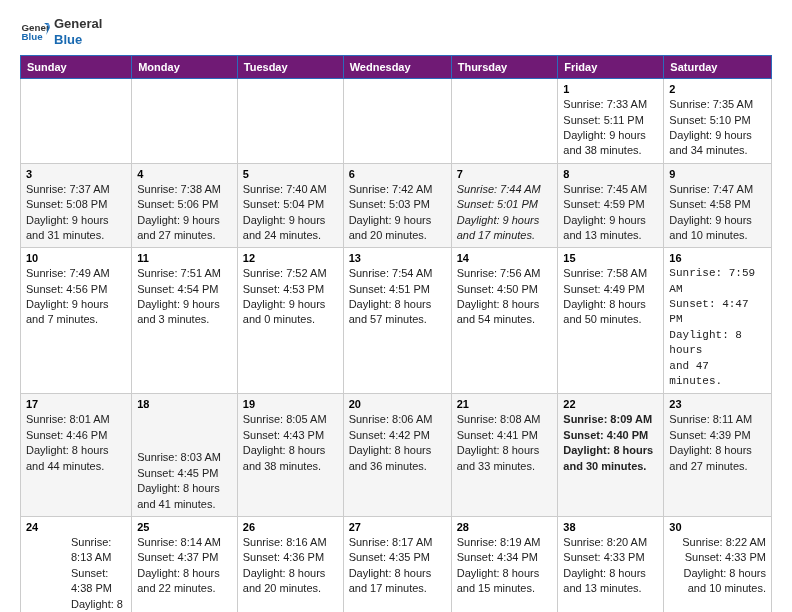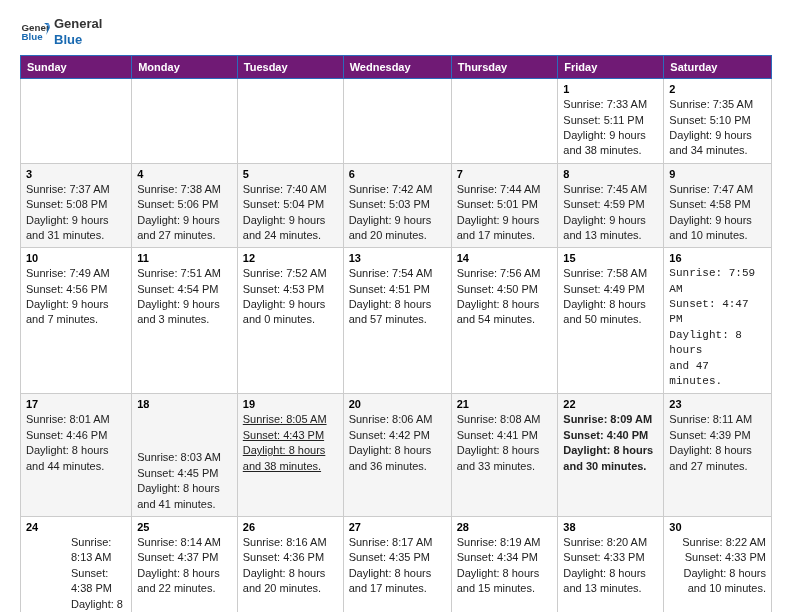--- a/index.html
+++ b/index.html
@@ -164,21 +164,21 @@
           </td>
           <td>
             <span class="day-num">6</span>
             <div class="day-info" style="white-space: pre-line;">Sunrise: 7:42 AM
 Sunset: 5:03 PM
 Daylight: 9 hours
 and 20 minutes.</div>
           </td>
           <td>
             <span class="day-num">7</span>
-            <div class="day-info" style="white-space: pre-line;">Sunrise: 7:44 AM
+            <div class="day-info" style="white-space: pre-line; font-style: italic;">Sunrise: 7:44 AM
 Sunset: 5:01 PM
 Daylight: 9 hours
 and 17 minutes.</div>
           </td>
           <td>
             <span class="day-num">8</span>
             <div class="day-info" style="white-space: pre-line;">Sunrise: 7:45 AM
 Sunset: 4:59 PM
 Daylight: 9 hours
 and 13 minutes.</div>
@@ -252,21 +252,21 @@
           </td>
           <td>
             <span class="day-num">18</span>
             <div class="day-info" style="white-space: pre-line; margin-top: 40px;">Sunrise: 8:03 AM
 Sunset: 4:45 PM
 Daylight: 8 hours
 and 41 minutes.</div>
           </td>
           <td>
             <span class="day-num">19</span>
-            <div class="day-info" style="white-space: pre-line; text-decoration: underline;">Sunrise: 8:05 AM
+            <div class="day-info" style="white-space: pre-line;">Sunrise: 8:05 AM
 Sunset: 4:43 PM
 Daylight: 8 hours
 and 38 minutes.</div>
           </td>
           <td>
             <span class="day-num">20</span>
             <div class="day-info" style="white-space: pre-line;">Sunrise: 8:06 AM
 Sunset: 4:42 PM
 Daylight: 8 hours
 and 36 minutes.</div>

